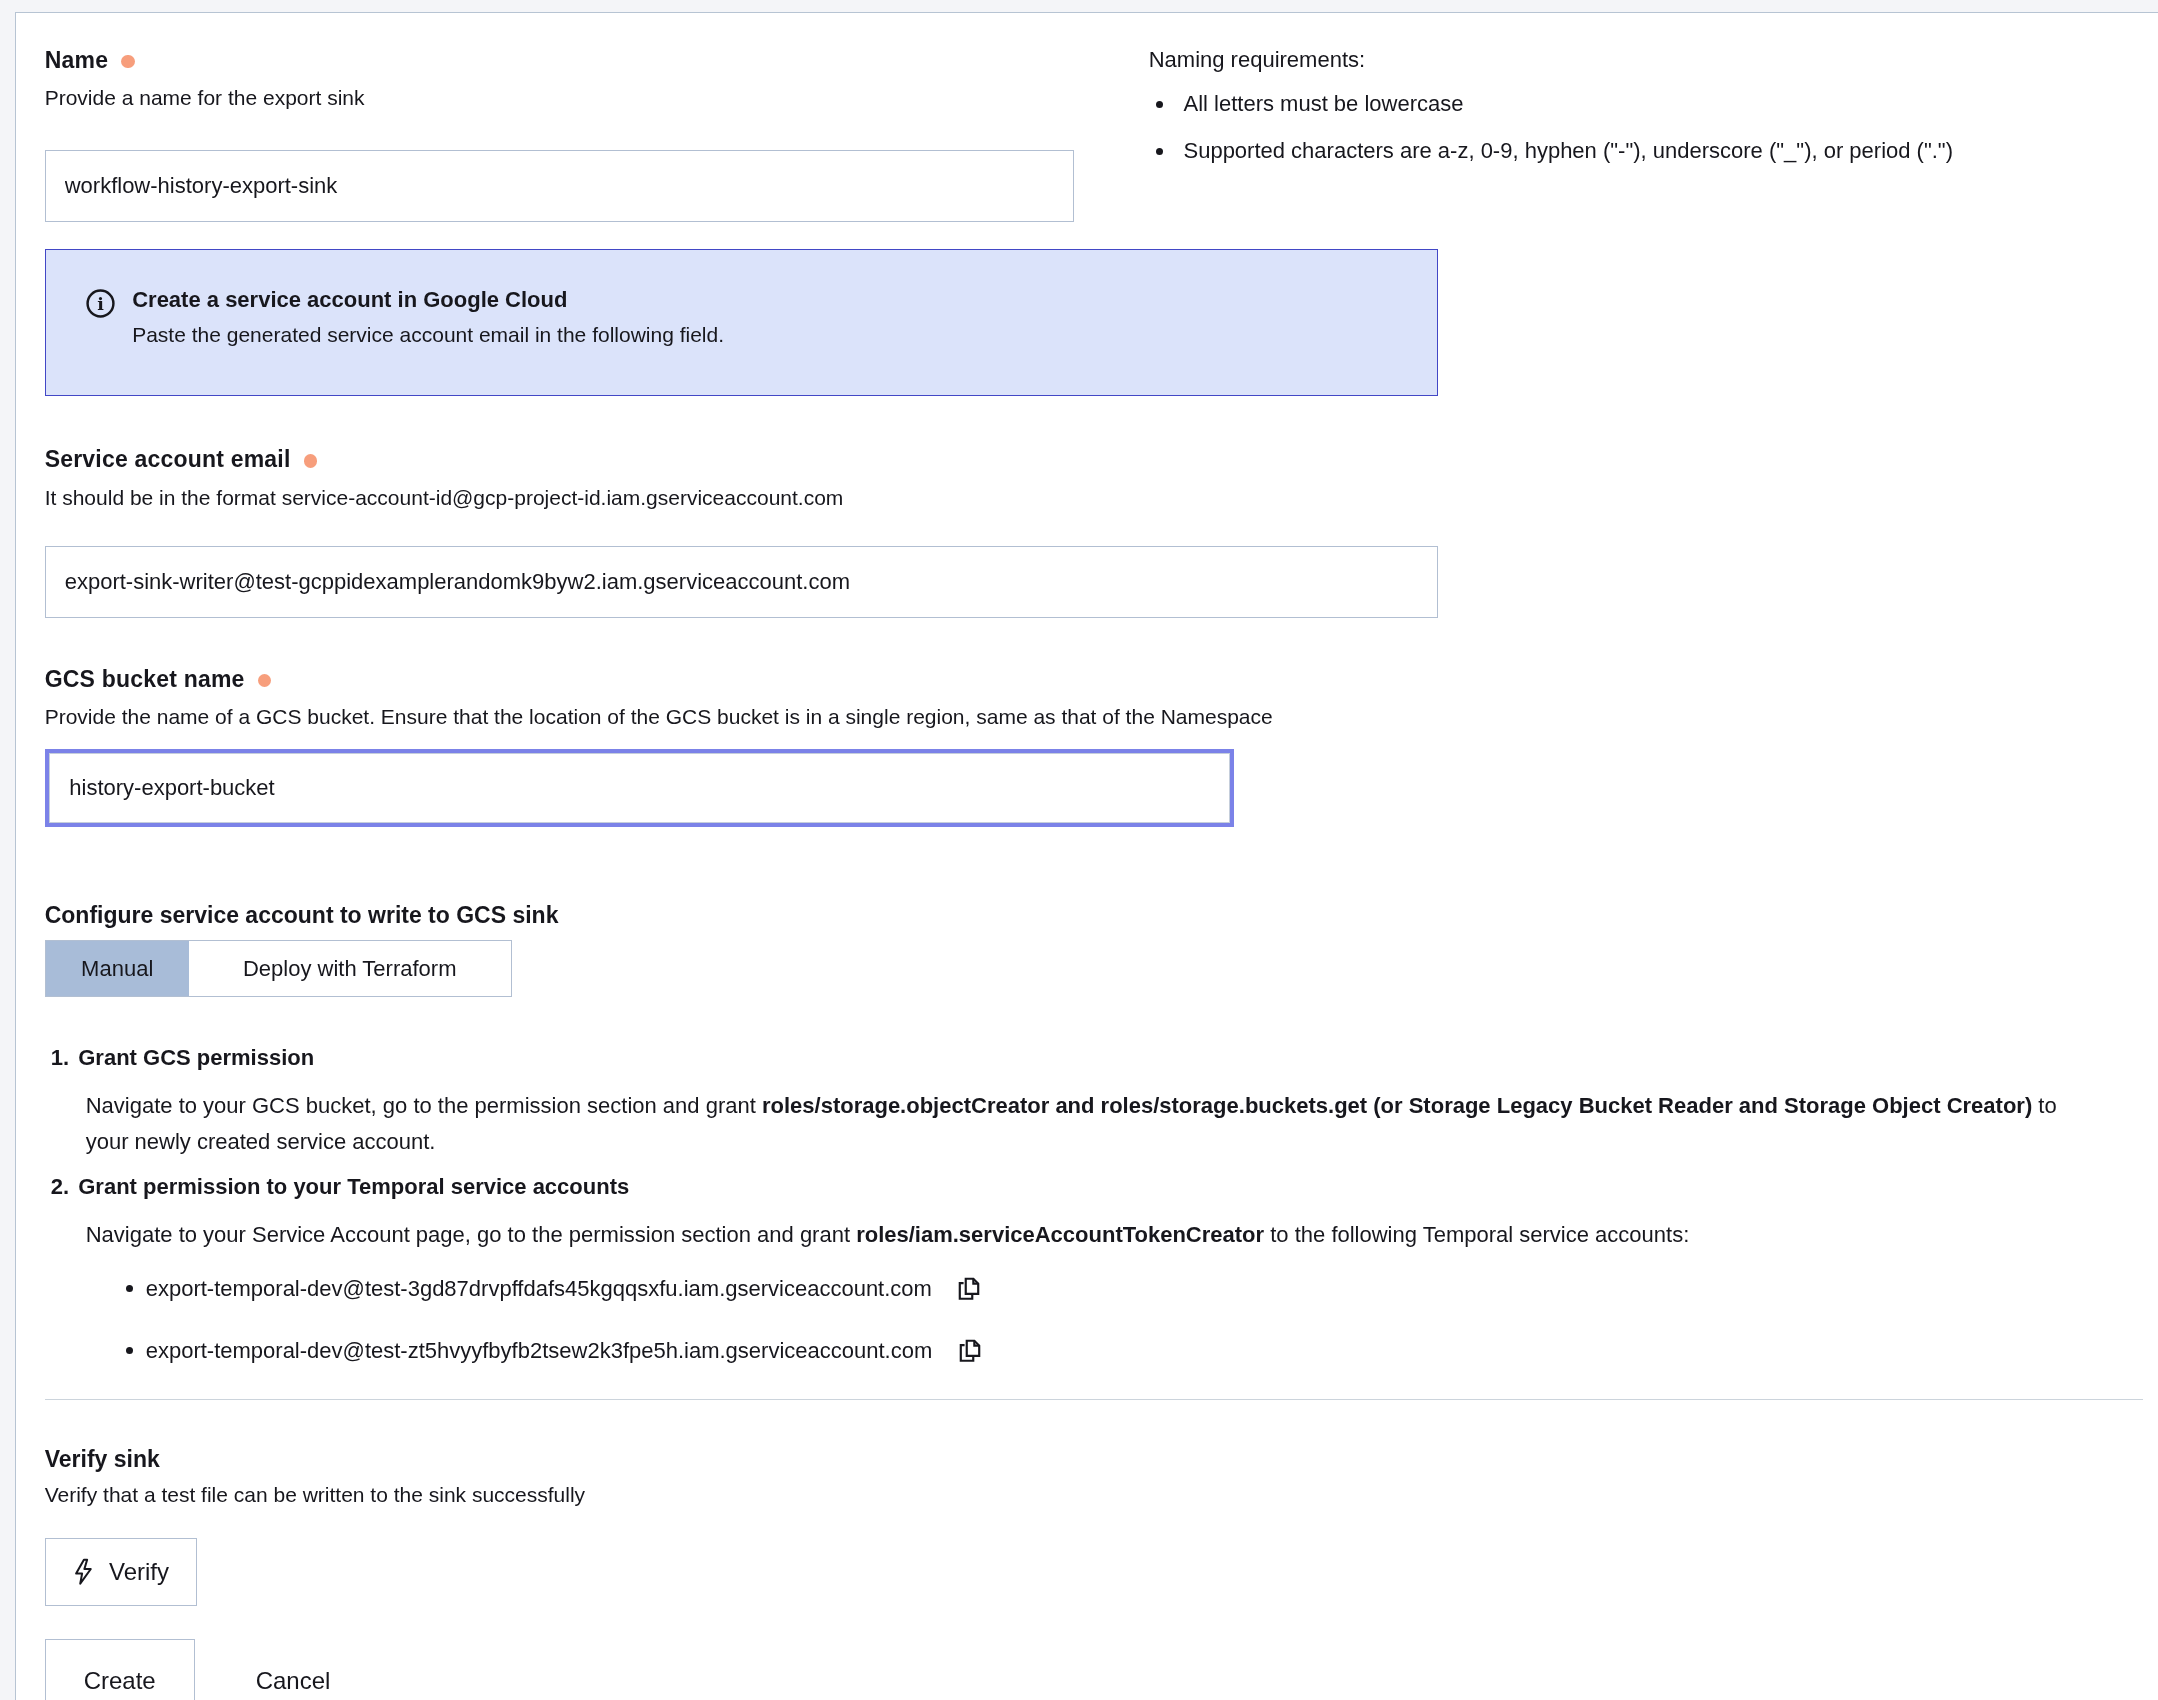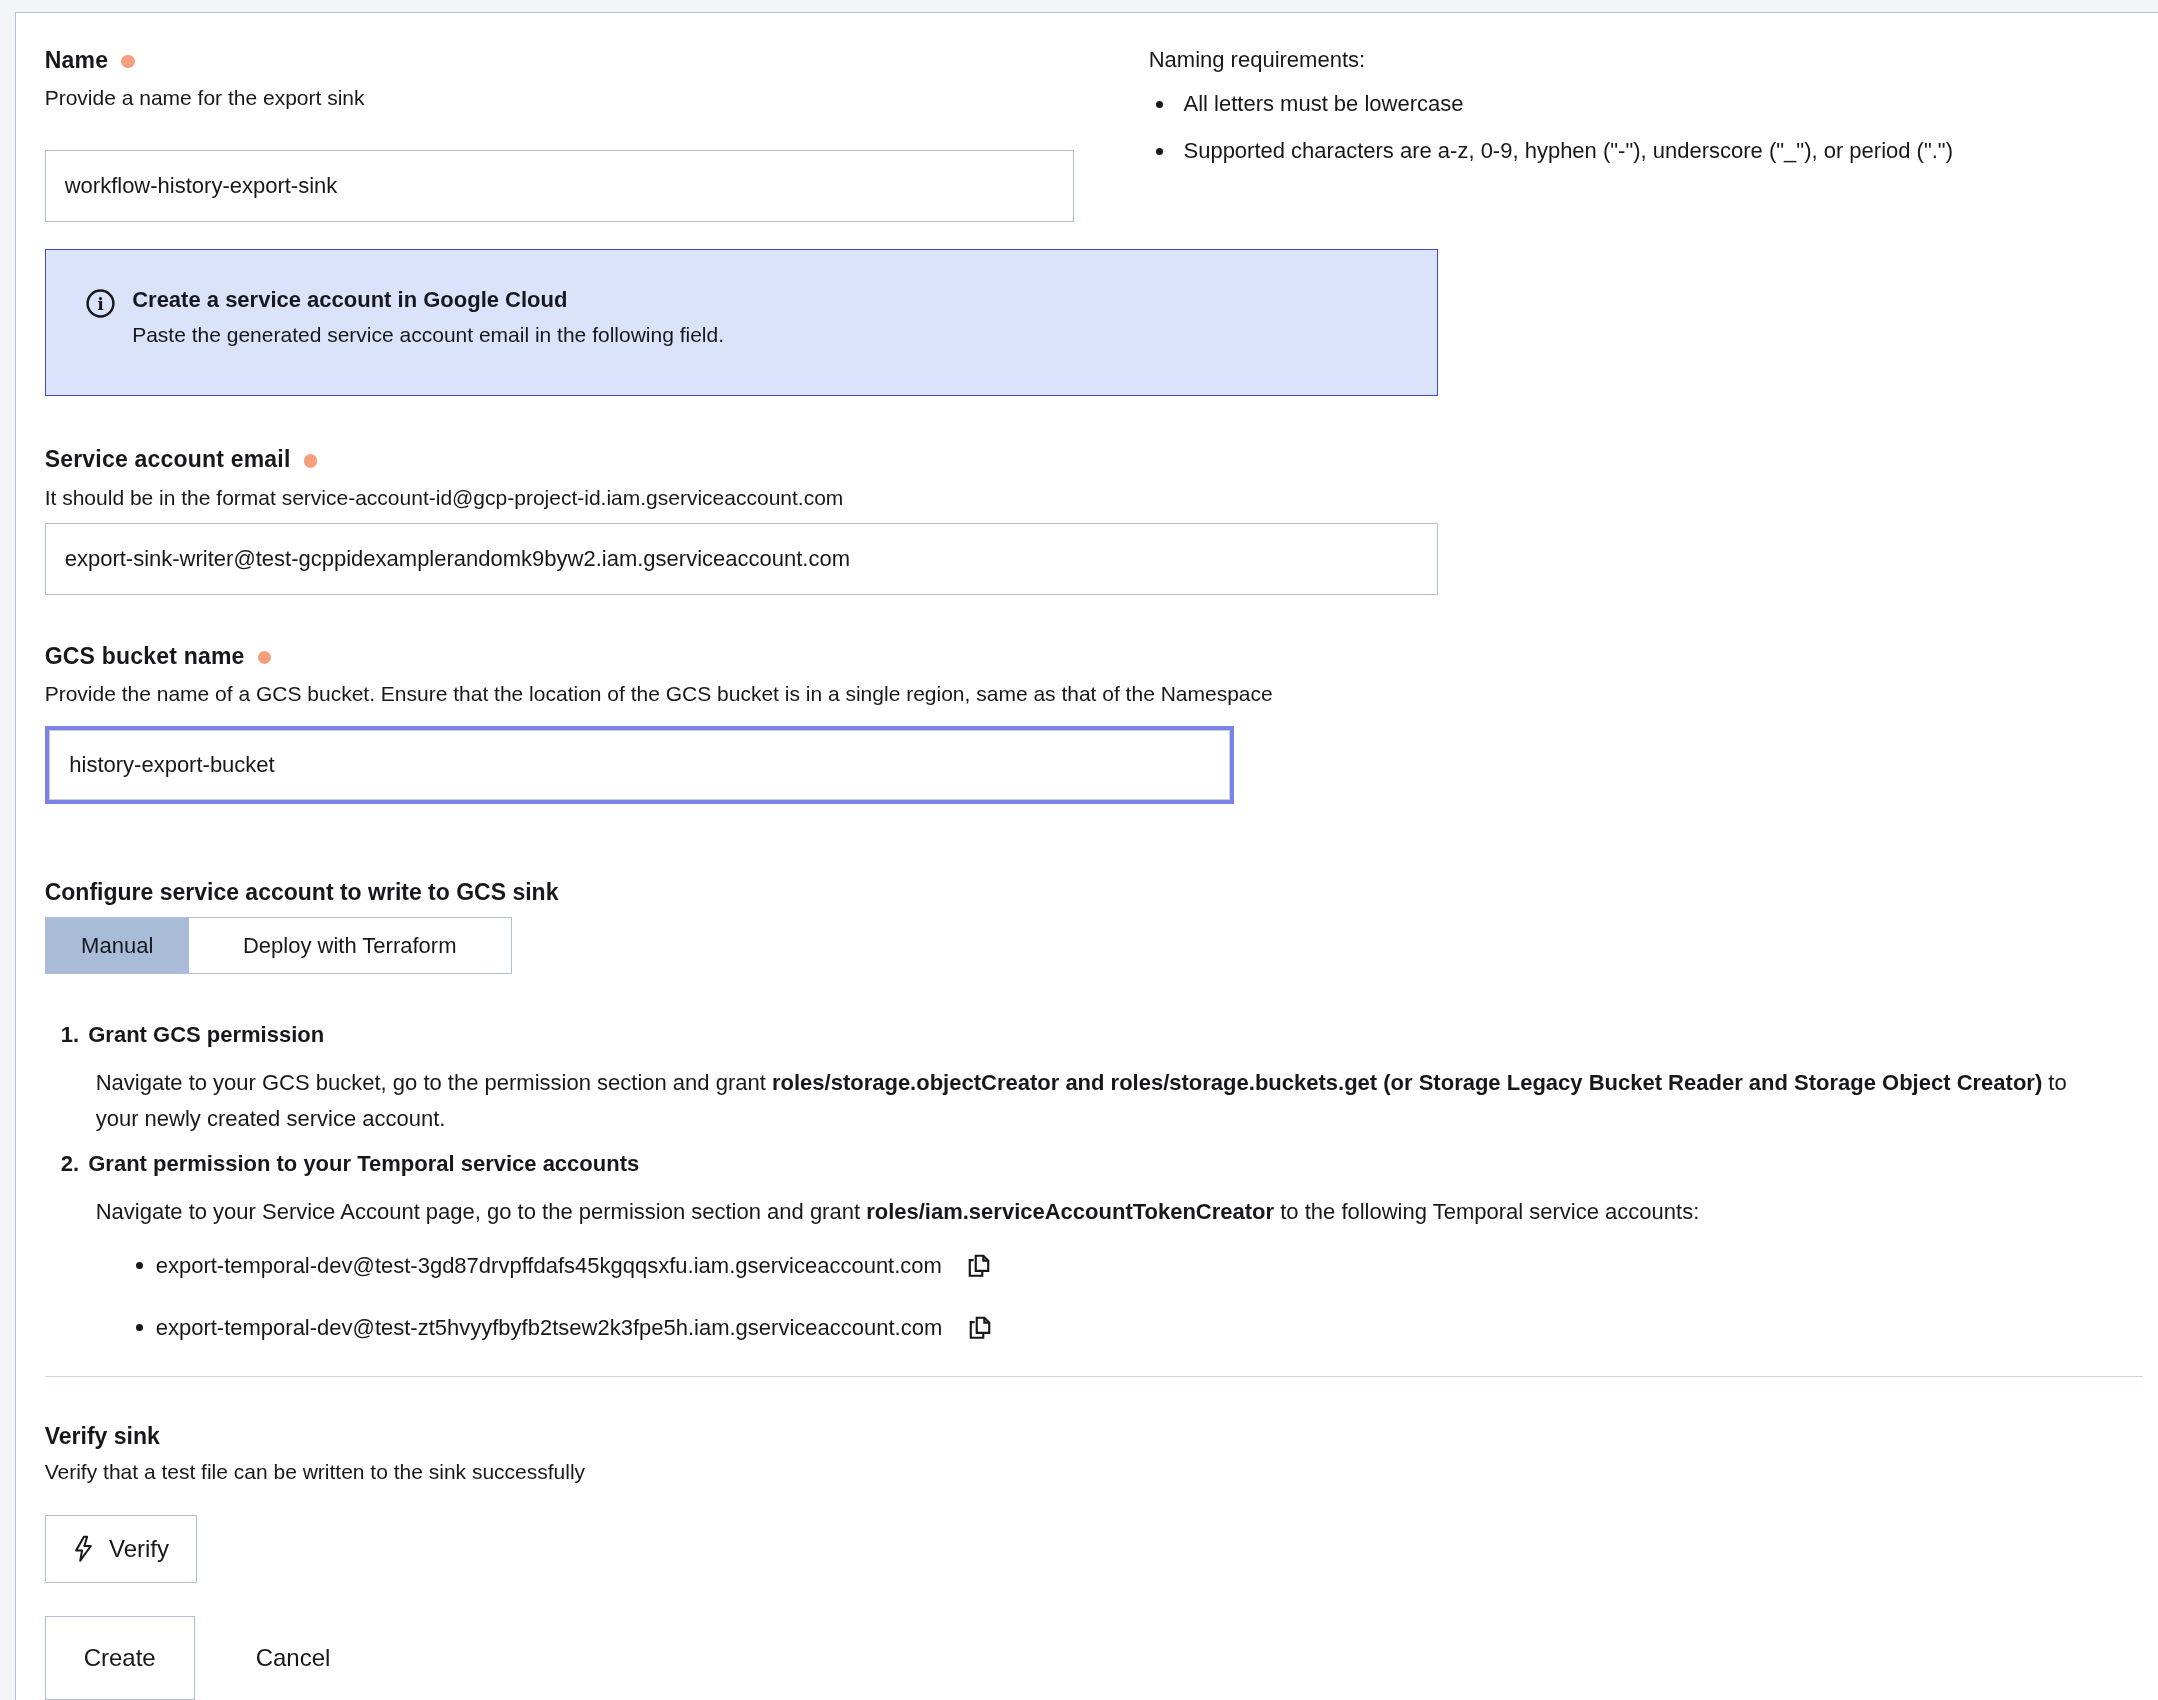--- a/index.html
+++ b/index.html
@@ -55,21 +55,21 @@
     border: 1.8px solid #4247c6;
     display: flex;
     padding: 37px 27.5px 0 39px;
   }
   .info-icon { width: 31px; height: 31px; flex: 0 0 auto; margin-top: 0.9px; }
   .info-text { margin-left: 16.5px; }
   .info-title { font-size: 22px; font-weight: bold; }
   .info-desc { font-size: 21px; margin-top: 9.2px; }
 
   .field-block-sa { margin-top: 48px; }
-  .field-block-sa .text-input { margin-top: 9px; height: 72px; width: 1393px; }
+  .field-block-sa .text-input { margin-top: 32px; height: 72px; width: 1393px; }
 
   .field-block-gcs { margin-top: 46px; }
   .text-input.focused {
     margin-top: 19px; height: 70px; width: 1181px;
     border: 1.8px solid #c5cedb;
     outline: 4.6px solid #7b82e8;
     margin-left: 4.6px;
   }
 
   
@@ -80,21 +80,21 @@
     border: 1.8px solid #b2bfd2;
     background: #fff;
   }
   .tab {
     height: 55px; display: flex; align-items: center; justify-content: center;
     font-size: 22px; cursor: default;
   }
   .tab.selected { width: 143px; background: #a8bcd8; }
   .tab.unselected { width: 322px; background: #ffffff; }
 
-  .steps { margin-top: 48px; margin-left: 16px; padding-right: 55px; }
+  .steps { margin-top: 48px; margin-left: 6px; padding-right: 55px; }
   .step-title { font-size: 22px; font-weight: bold; height: 30px; }
   .step-title .step-num { margin-right: 9.2px; }
   .step-body {
     font-size: 22px; line-height: 1.65;
     margin: 13px 0 13px 35px;
   }
   .step-body b { font-weight: bold; }
 
   .acct-list { margin-top: 22px; margin-left: 69px; padding-left: 26px; list-style: disc; }
   .acct-list li { font-size: 22px; margin-bottom: 29px; height: 33px; }

